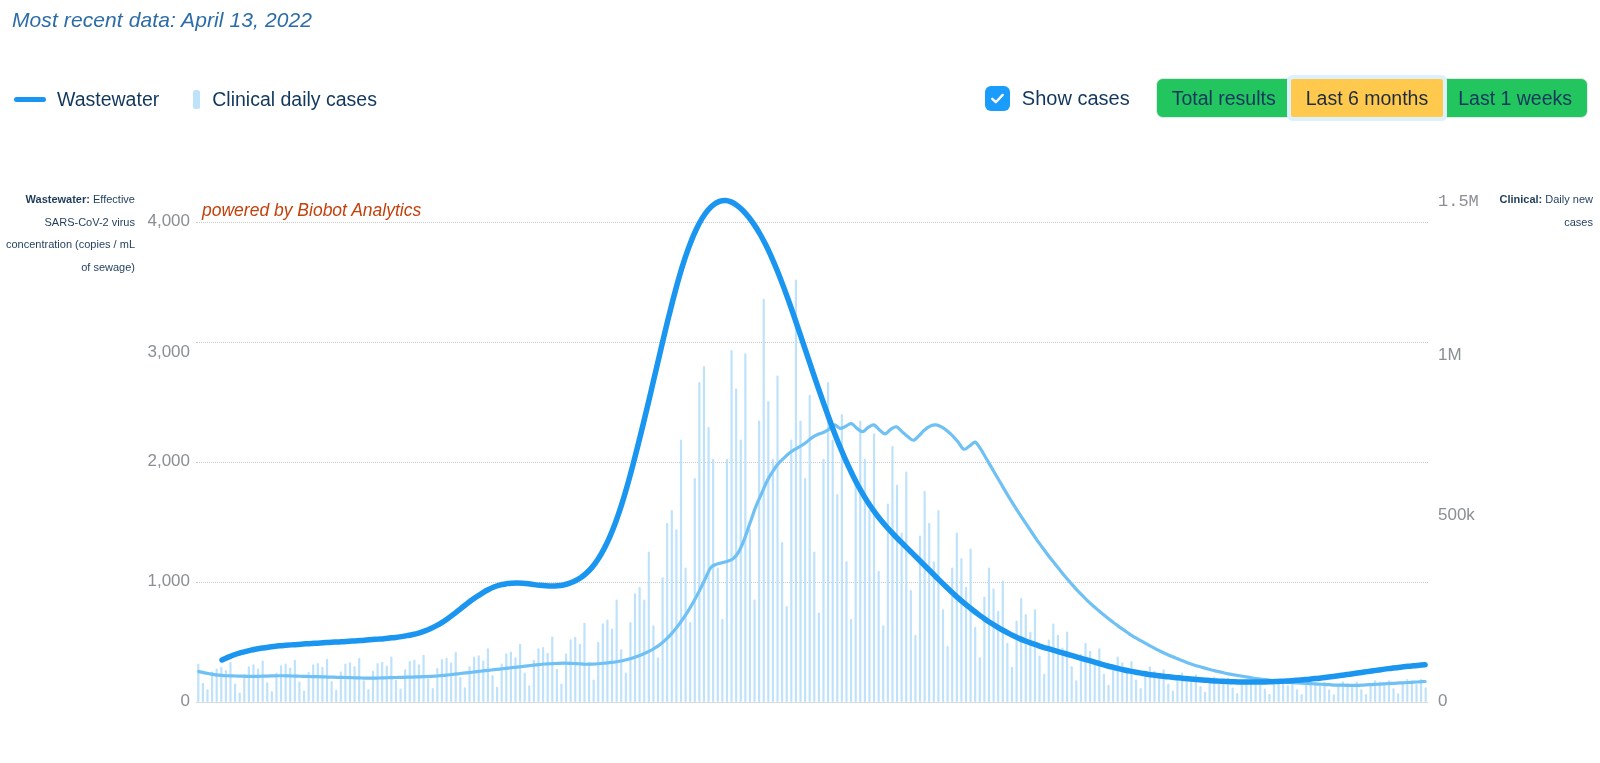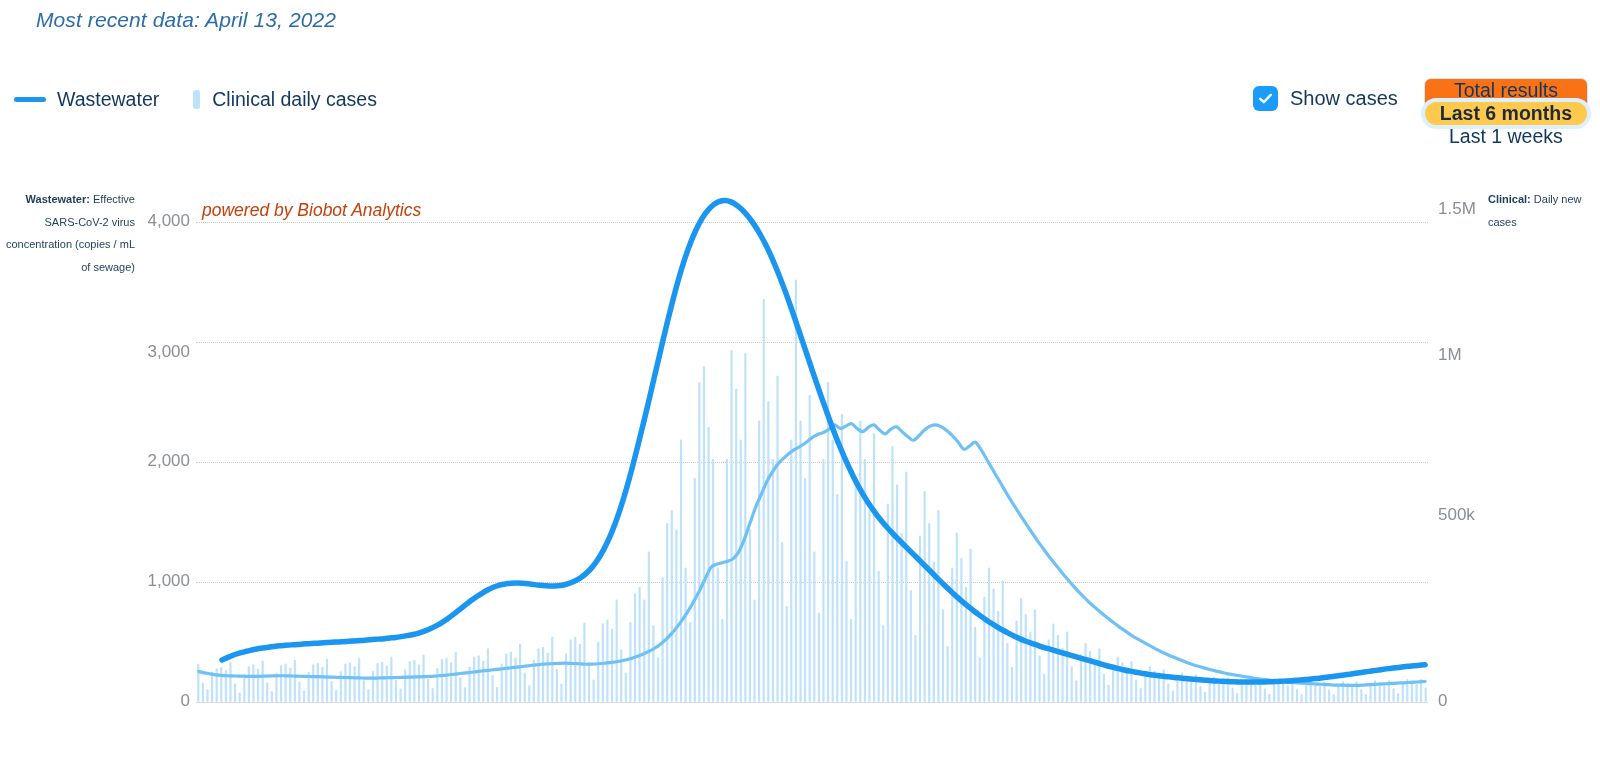--- a/index.html
+++ b/index.html
@@ -9,21 +9,21 @@
     background: #ffffff;
     font-family: "Liberation Sans", sans-serif;
     overflow: hidden;
   }
   #app { position: relative; width: 1600px; height: 763px; background:#fff; }
 
   
   .recent-data {
     position: absolute; left: 12px; top: 8px;
     font-style: italic; font-size: 21px; color: #2c6ca8;
-    letter-spacing: .1px; white-space: nowrap; margin-left: 24px;
+    letter-spacing: .1px; white-space: nowrap;
   }
 
   .legend { position: absolute; left: 14px; top: 88px; display: flex; align-items: center; }
   .legend-item { display: flex; align-items: center; white-space: nowrap; }
   .legend-item + .legend-item { margin-left: 34px; }
   .legend-label { font-size: 19.5px; color: #12375e; }
   .swatch-line-thick { width: 32px; height: 5px; border-radius: 3px; background: #1a96f0; margin-right: 11px; }
   .swatch-line-thin  { width: 30px; height: 3px; border-radius: 2px; background: #87cbf7; margin-right: 11px; }
   .swatch-bar { width: 7px; height: 19px; border-radius: 2.5px; background: #bfe2fb; margin-right: 12px; }
 
@@ -32,44 +32,44 @@
   .checkbox-wrap { display: flex; align-items: center; margin-right: 26px; }
   .checkbox {
     width: 25px; height: 25px; border-radius: 6px; background: #1a9cfc;
     display: flex; align-items: center; justify-content: center; margin-right: 12px;
   }
   .checkbox svg { display: block; }
   .checkbox-label { font-size: 20px; color: #12375e; white-space: nowrap; }
 
   .segmented {
     display: flex; align-items: stretch;
-    border: 1.4px solid #e2e6ea; border-radius: 7px; background: #f97316;
-    height: 40px; overflow: visible; flex-direction: column;
+    border: 1.4px solid #e2e6ea; border-radius: 7px; background: #22c55e;
+    height: 40px; overflow: visible;
   }
   .seg-btn {
     display: flex; align-items: center; justify-content: center;
     padding: 0 15px; font-size: 19.5px; color: #12375e;
     background: transparent; border: none; white-space: nowrap; cursor: pointer;
     font-family: "Liberation Sans", sans-serif;
   }
   .seg-btn.active {
     background: #ffc94d; color: #1d2c3c;
     box-shadow: 0 0 0 4px #ddf1fd;
-    border-radius: 12px; z-index: 2; position: relative; font-weight: bold;
+    border-radius: 2px; z-index: 2; position: relative;
   }
 
   
   .chart-area { position: absolute; left: 0; top: 150px; width: 1600px; height: 613px; }
 
   .axis-title {
     position: absolute; font-size: 11px; line-height: 22.5px; color: #1d3c5c;
   }
   .axis-title b { font-weight: bold; }
   .axis-title-left { left: 0; top: 38px; width: 135px; text-align: right; }
-  .axis-title-right { left: 1488px; top: 38px; width: 105px; text-align: left; }
+  .axis-title-right { left: 1488px; top: 38px; width: 105px; text-align: right; }
 
   .plot { position: absolute; left: 196px; top: 0; width: 1232px; height: 613px; }
 
   .y-left-labels, .y-right-labels { position: absolute; top: 0; height: 613px; }
   .y-left-labels { left: 138px; width: 52px; }
   .y-right-labels { left: 1438px; width: 60px; }
   .ytick {
     position: absolute; font-size: 17px; color: #8a8f94; white-space: nowrap;
   }
   .ytick.left { right: 0; text-align: right; }
@@ -142,21 +142,21 @@
         <div class="ytick left" style="top: 541px;">0</div>
         <div class="ytick left" style="top: 421px;">1,000</div>
         <div class="ytick left" style="top: 301px; margin-left: 8px;">2,000</div>
         <div class="ytick left" style="top: 192px;">3,000</div>
         <div class="ytick left" style="top: 61px;">4,000</div>
       </div>
     <div class="y-right-labels" id="y-right-labels">
         <div class="ytick right" style="top: 541px;">0</div>
         <div class="ytick right" style="top: 355px;">500k</div>
         <div class="ytick right" style="top: 195px;">1M</div>
-        <div class="ytick right" style="top: 49px;">1.5M</div>
+        <div class="ytick right" style="top: 42px; font-family: Liberation Mono, monospace;">1.5M</div>
       </div>
 
     <div class="plot" id="plot">
       <div id="gridlines">
           <div class="axis-baseline" style="top: 552px;"></div>
           <div class="gridline" style="top: 432px;"></div>
           <div class="gridline" style="top: 312px;"></div>
           <div class="gridline" style="top: 192px;"></div>
           <div class="gridline" style="top: 72px;"></div>
         </div>

